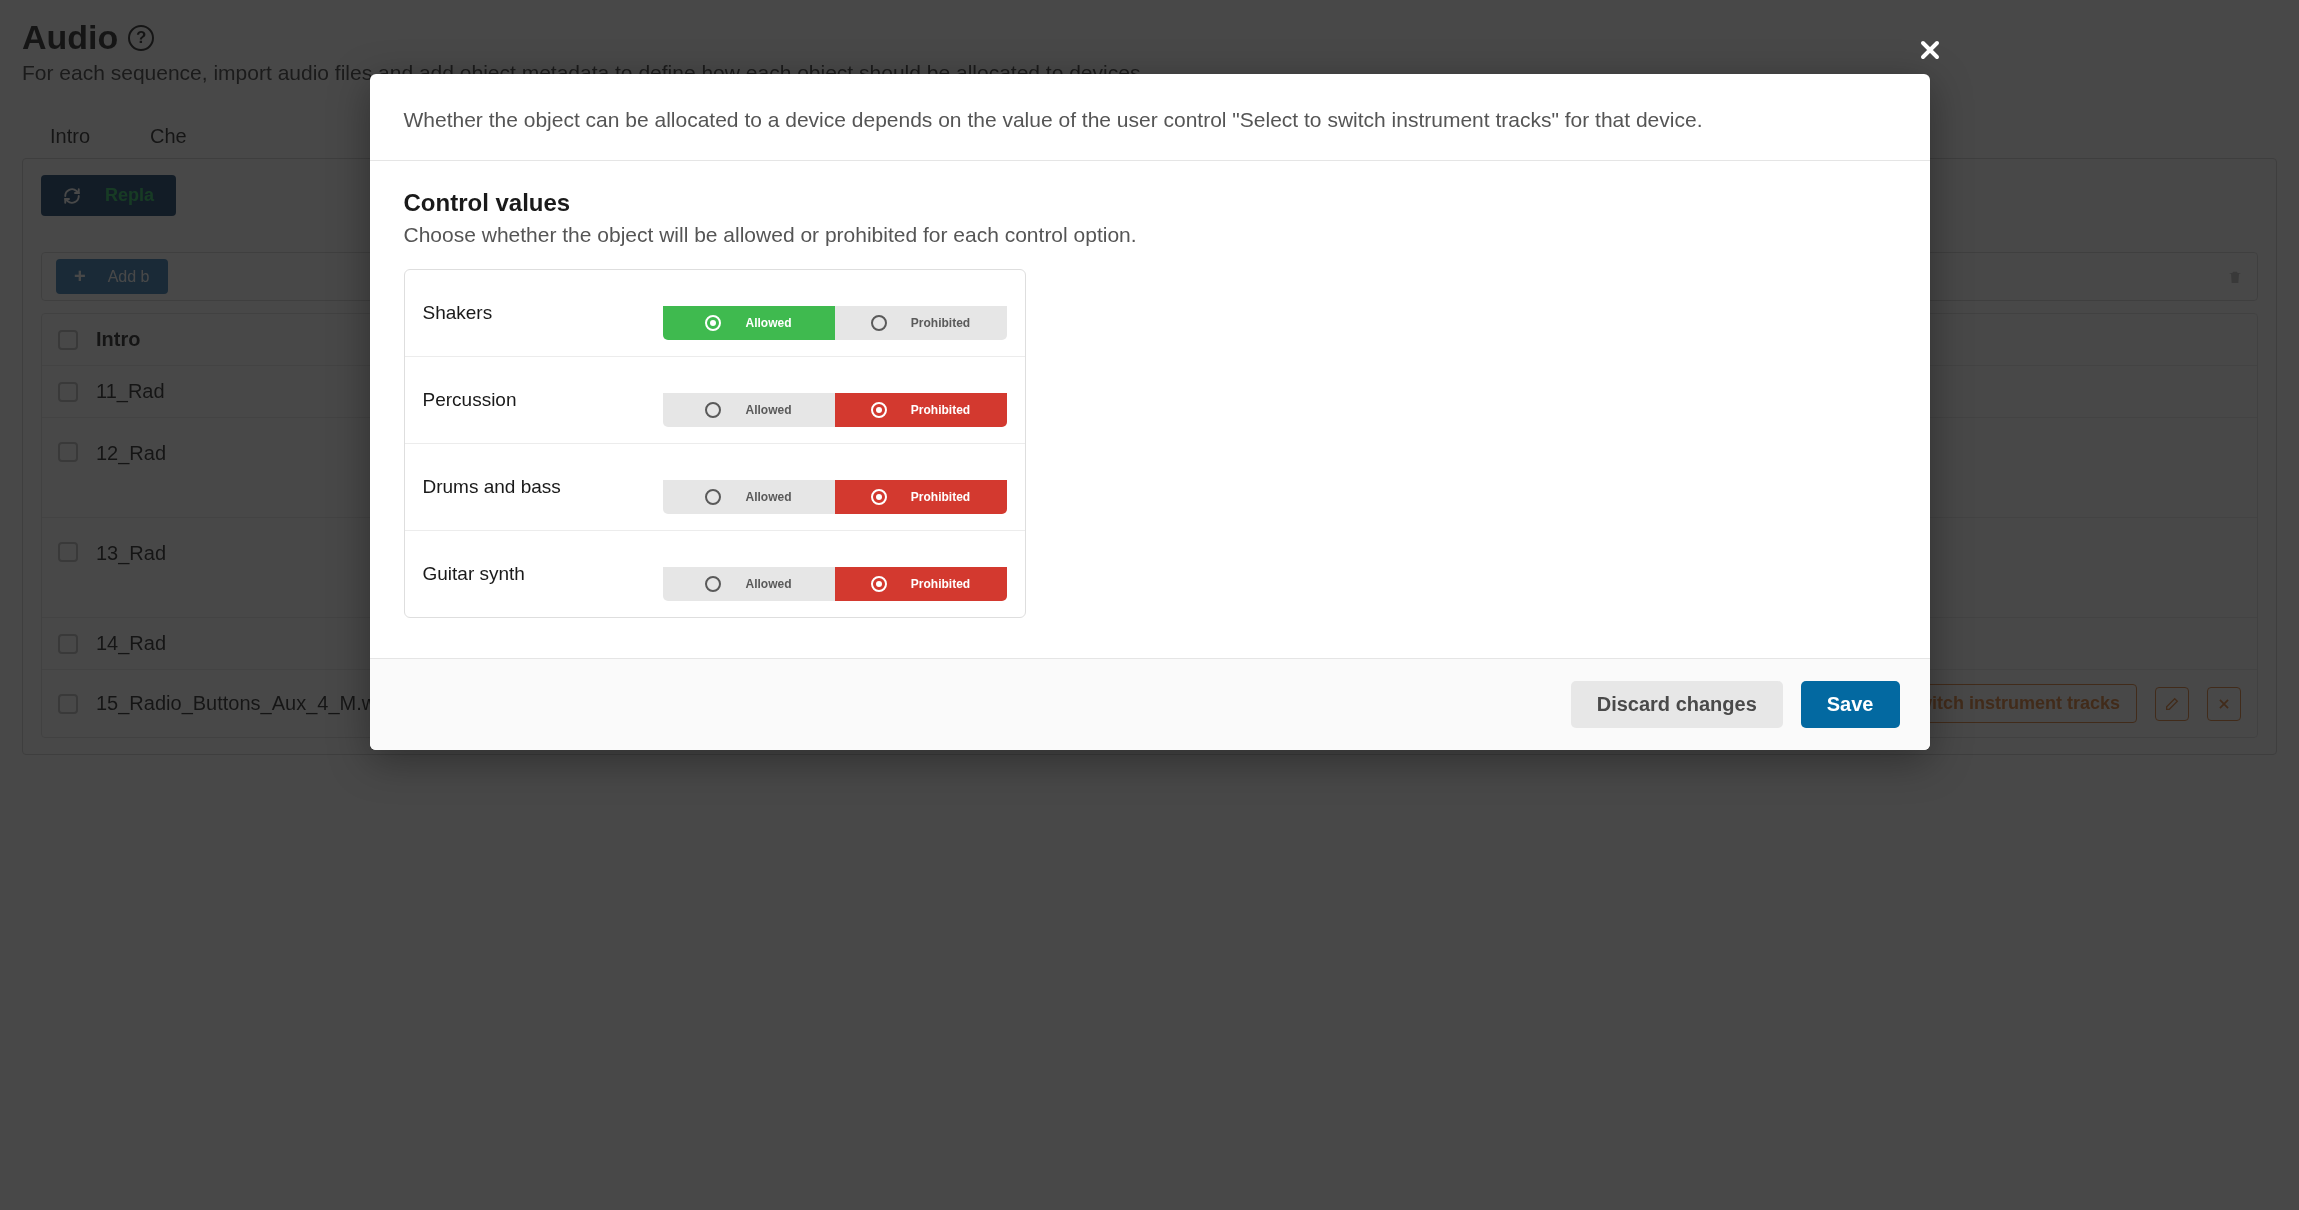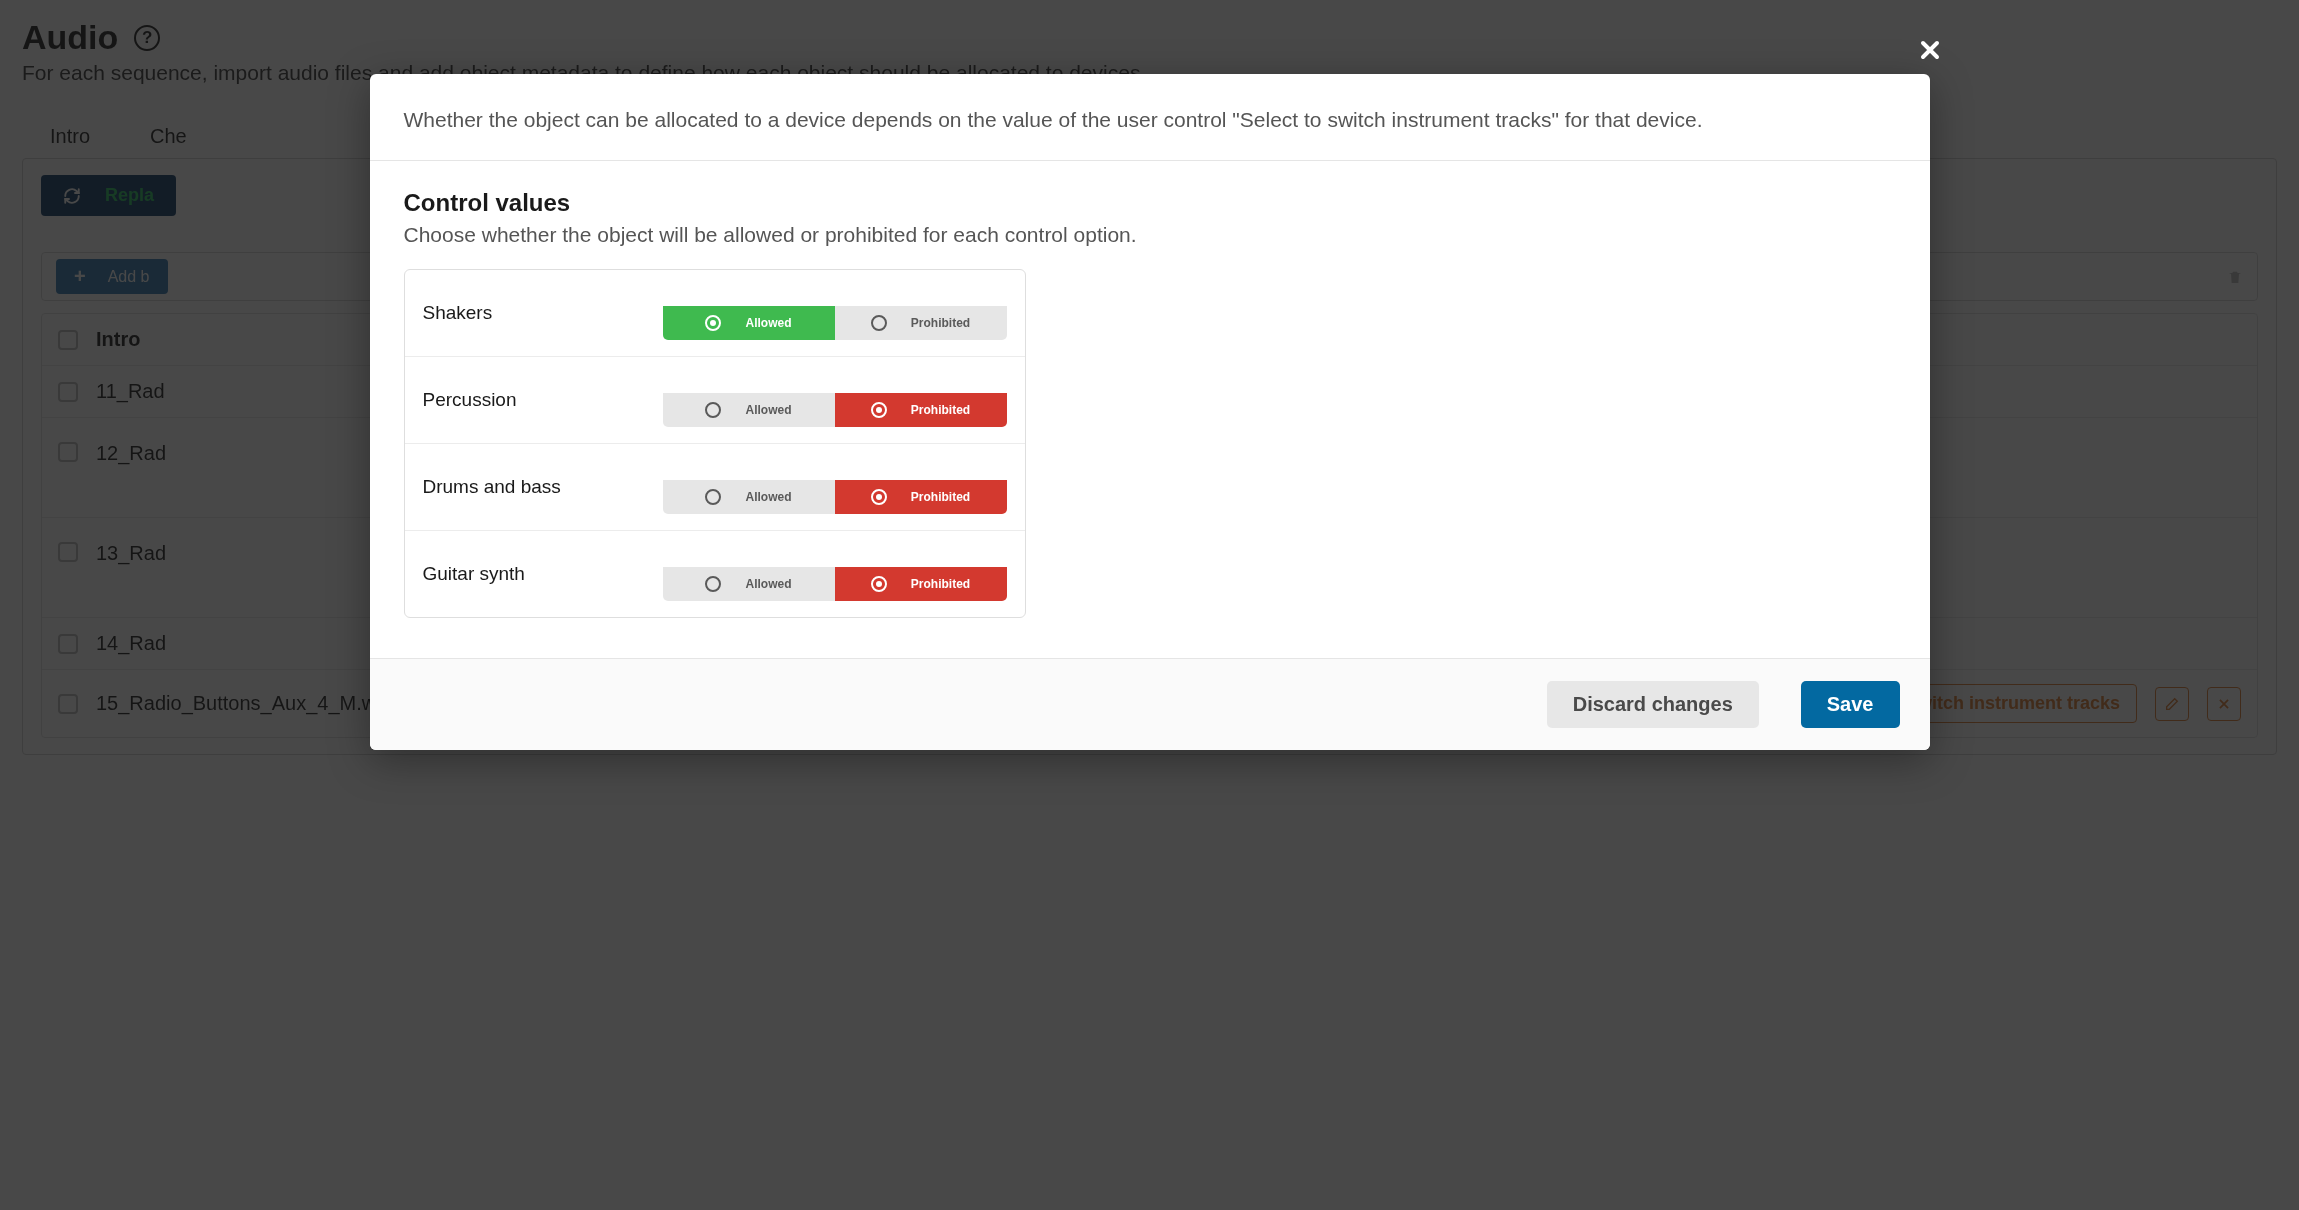--- a/index.html
+++ b/index.html
@@ -10,21 +10,21 @@
     color: #1a1a1a;
     position: relative;
     overflow: hidden;
   }
   
   .bg-page {
     padding: 18px 22px;
     width: 100%;
     height: 100%;
   }
-  .bg-title-row { display: flex; align-items: center; gap: 16px; text-align: right; }
+  .bg-title-row { display: flex; align-items: center; gap: 10px; text-align: right; }
   .bg-title { font-size: 34px; font-weight: 700; }
   .help-circle {
     width: 26px; height: 26px; border: 2.5px solid #1a1a1a; border-radius: 50%;
     display: inline-flex; align-items: center; justify-content: center;
     font-weight: 700; font-size: 17px;
   }
   .bg-sub { font-size: 21px; color: #333; margin-top: 4px; }
   .bg-tabs { margin-top: 40px; display: flex; gap: 60px; padding-left: 28px; font-size: 20px; }
   .bg-panel {
     margin-top: 10px; border: 1px solid #cfcfcf; border-radius: 4px;
@@ -139,21 +139,21 @@
 
   .modal-footer {
     border-top:1px solid #e5e5e5;
     padding: 22px 30px;
     display:flex; justify-content:flex-end; gap:18px;
     background:#fafafa;
     border-radius: 0 0 6px 6px;
   }
   .btn {
     font-size:20px; font-weight:700; padding:12px 26px;
-    border-radius:5px; cursor:pointer; border:none;margin-left:24px;
+    border-radius:5px; cursor:pointer; border:none;
   }
   .btn.grey { background:#e7e7e7; color:#4a4a4a; }
   .btn.blue { background:#0369a1; color:#fff; }
 
   svg { display:block; }
 </style>
 </head>
 <body>
 
 <div class="bg-page">

